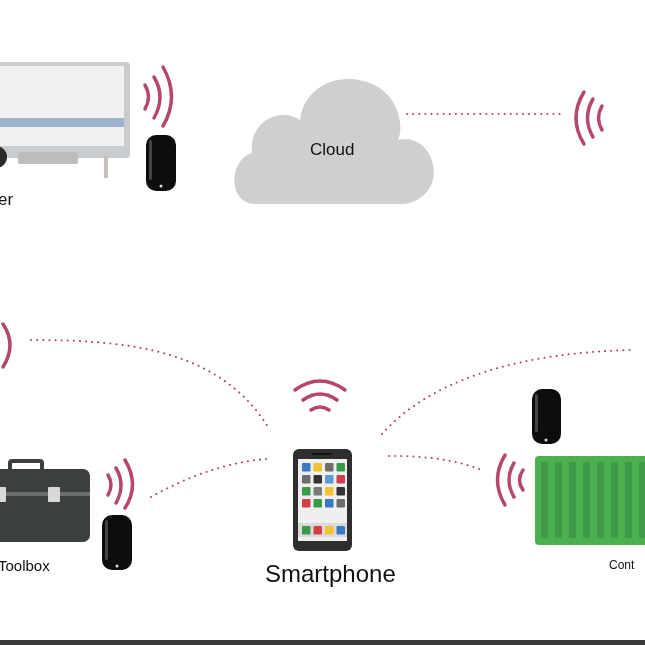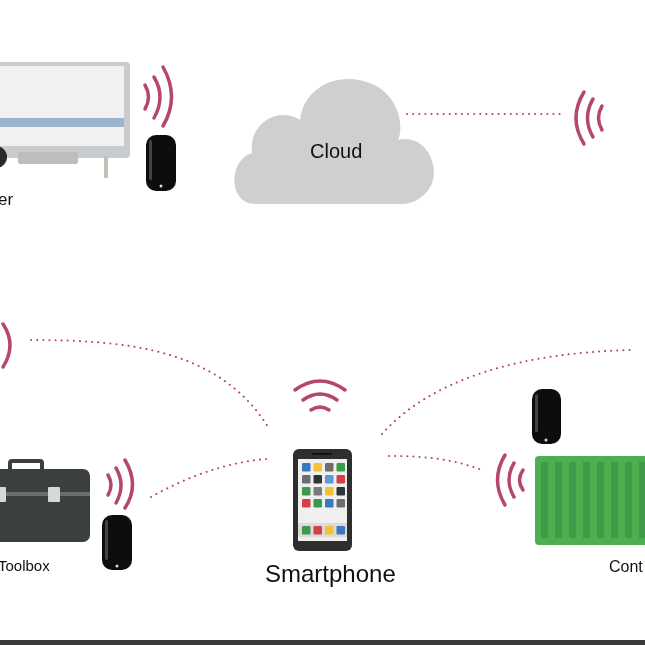--- a/index.html
+++ b/index.html
@@ -135,18 +135,18 @@
           <rect x="611" y="462" width="7" height="76" fill="#3f9b47"></rect>
           <rect x="625" y="462" width="7" height="76" fill="#3f9b47"></rect>
           <rect x="639" y="462" width="7" height="76" fill="#3f9b47"></rect>
           <rect x="653" y="462" width="7" height="76" fill="#3f9b47"></rect>
         </g>
   </g>
 </svg>
 </div>
 
 <div class="label" style="left:-2px; top:190px; font-size:17px;">er</div>
-<div class="label" style="left:310px; top:140px; font-size:20px;text-align:center;">Cloud</div>
+<div class="label" style="left:310px; top:140px; font-size:17px;text-align:center;">Cloud</div>
 <div class="label" style="left:-2px; top:557px; font-size:15px;">Toolbox</div>
 <div class="label" style="left:265px; top:560px; font-size:24px;">Smartphone</div>
-<div class="label" style="left:609px; top:558px; font-size:16px;">Cont</div>
+<div class="label" style="left:609px; top:558px; font-size:12px;">Cont</div>
 
 <div id="bottom-bar"></div>
 
 </body></html>

